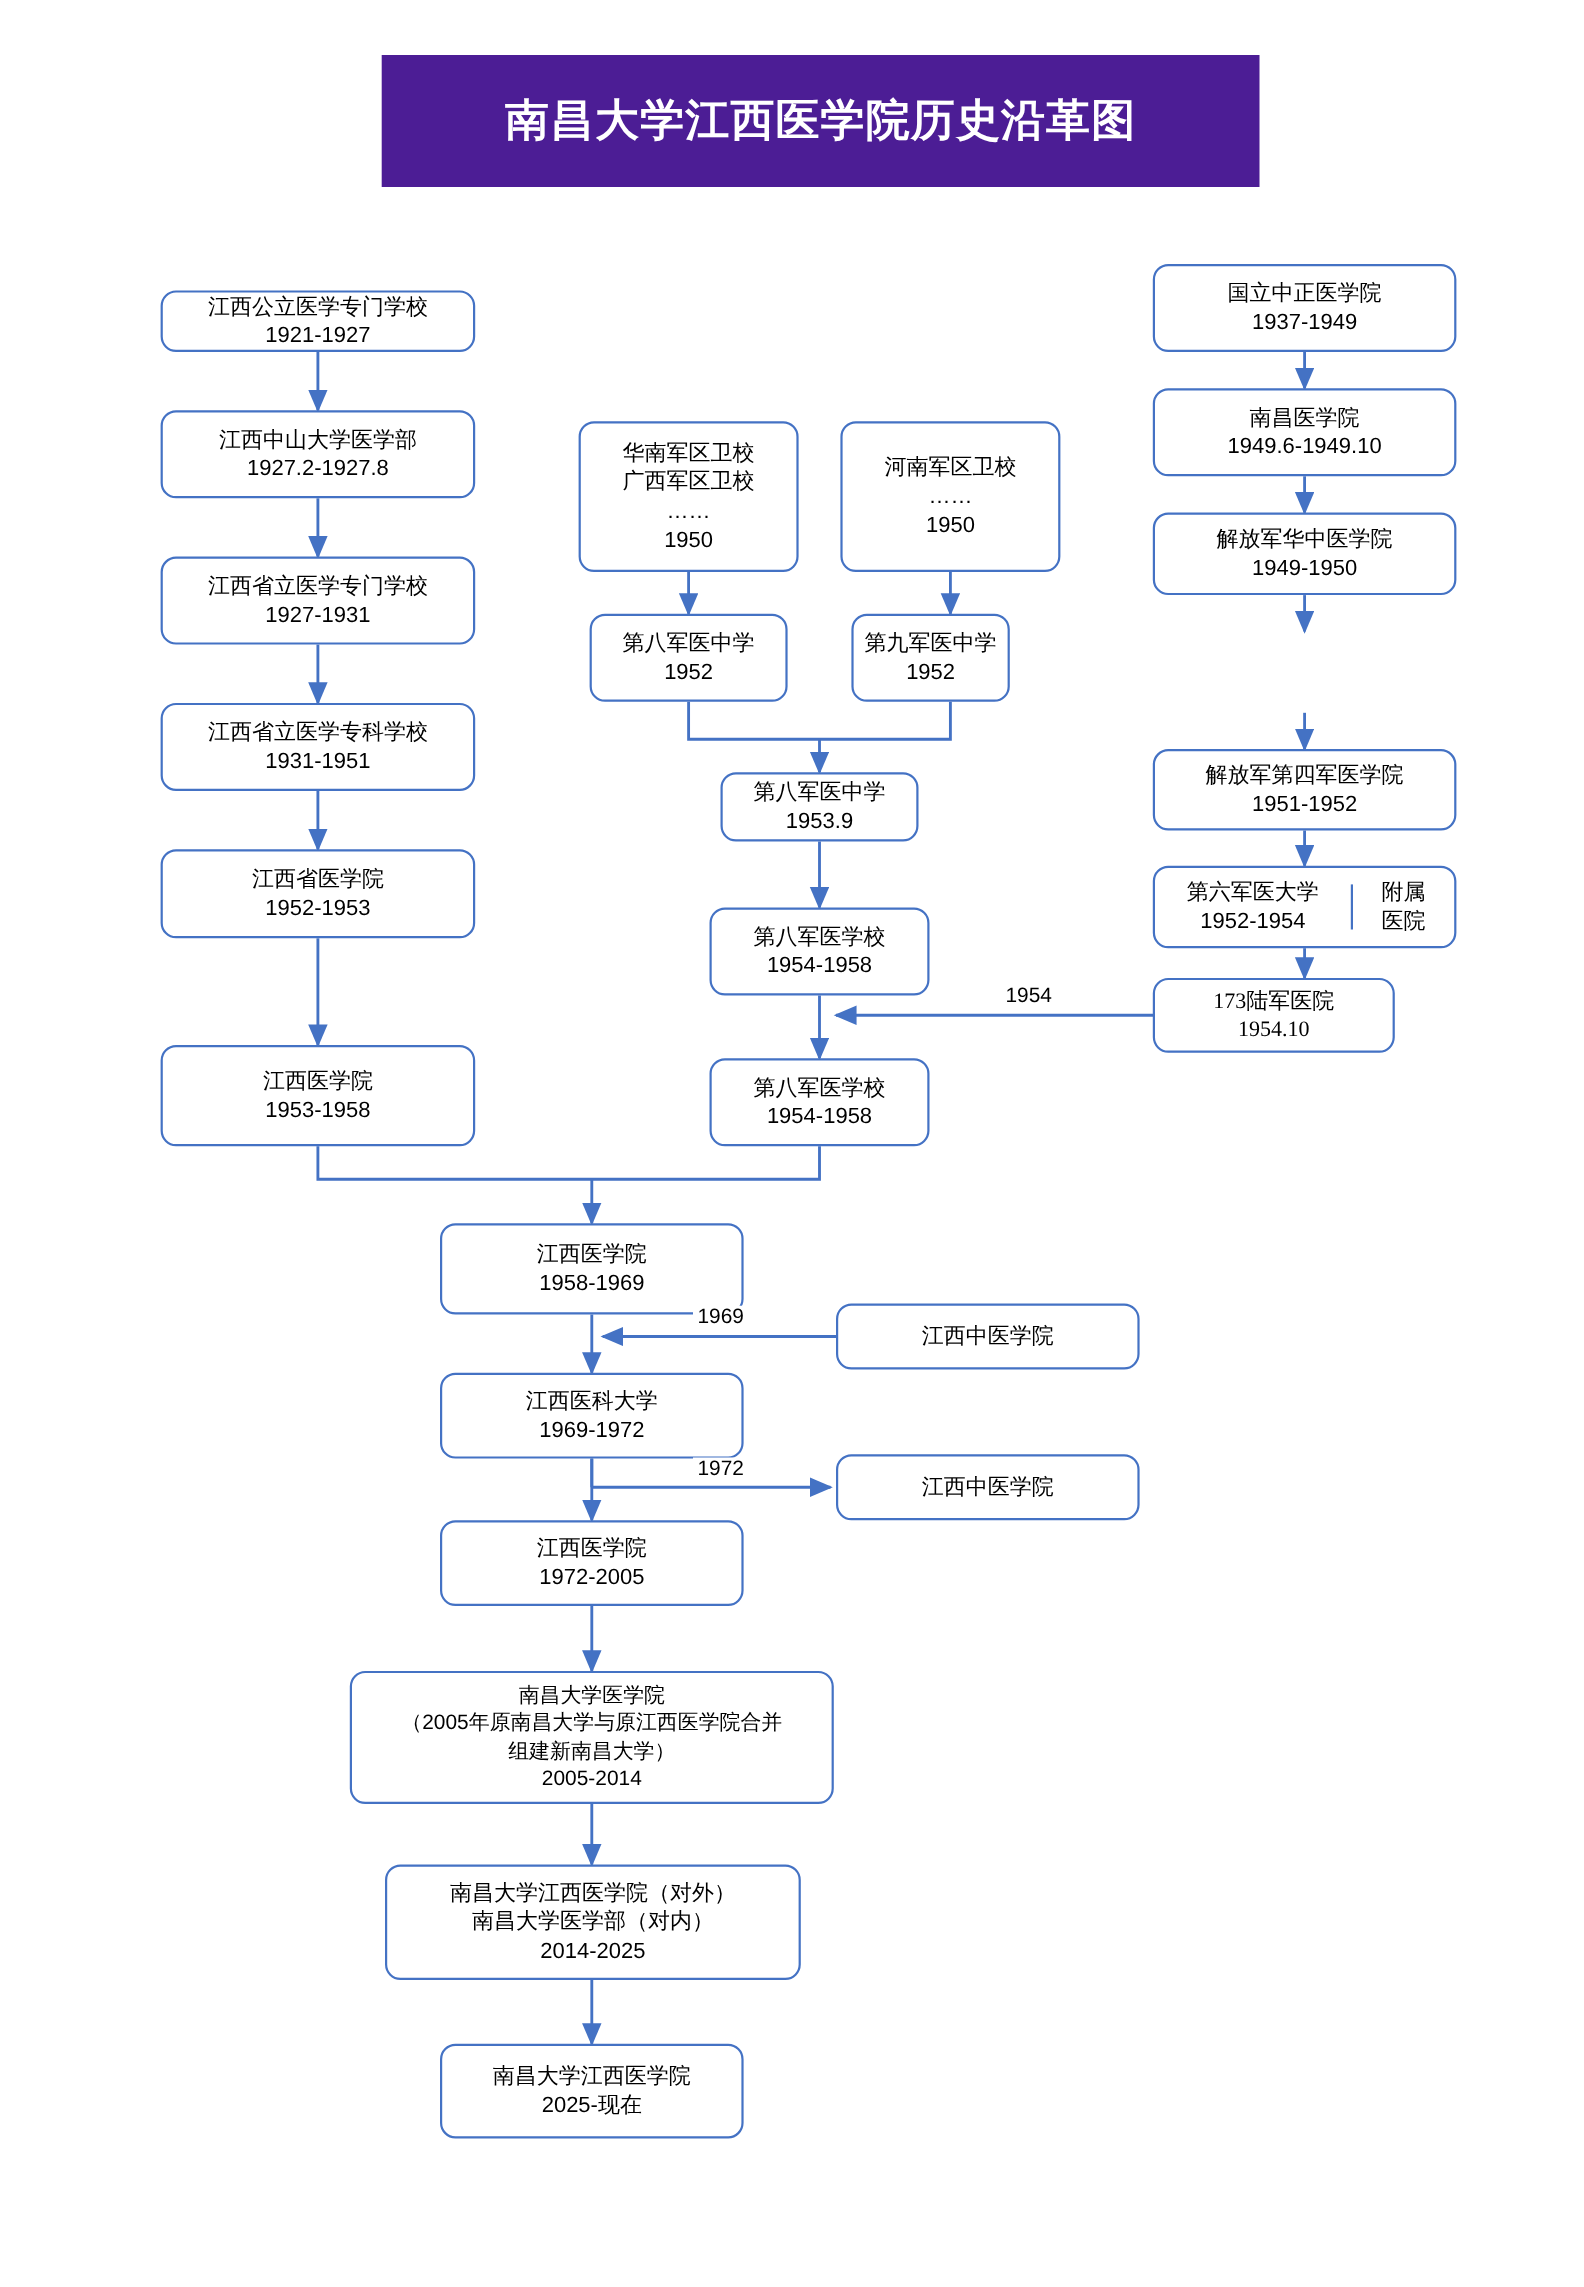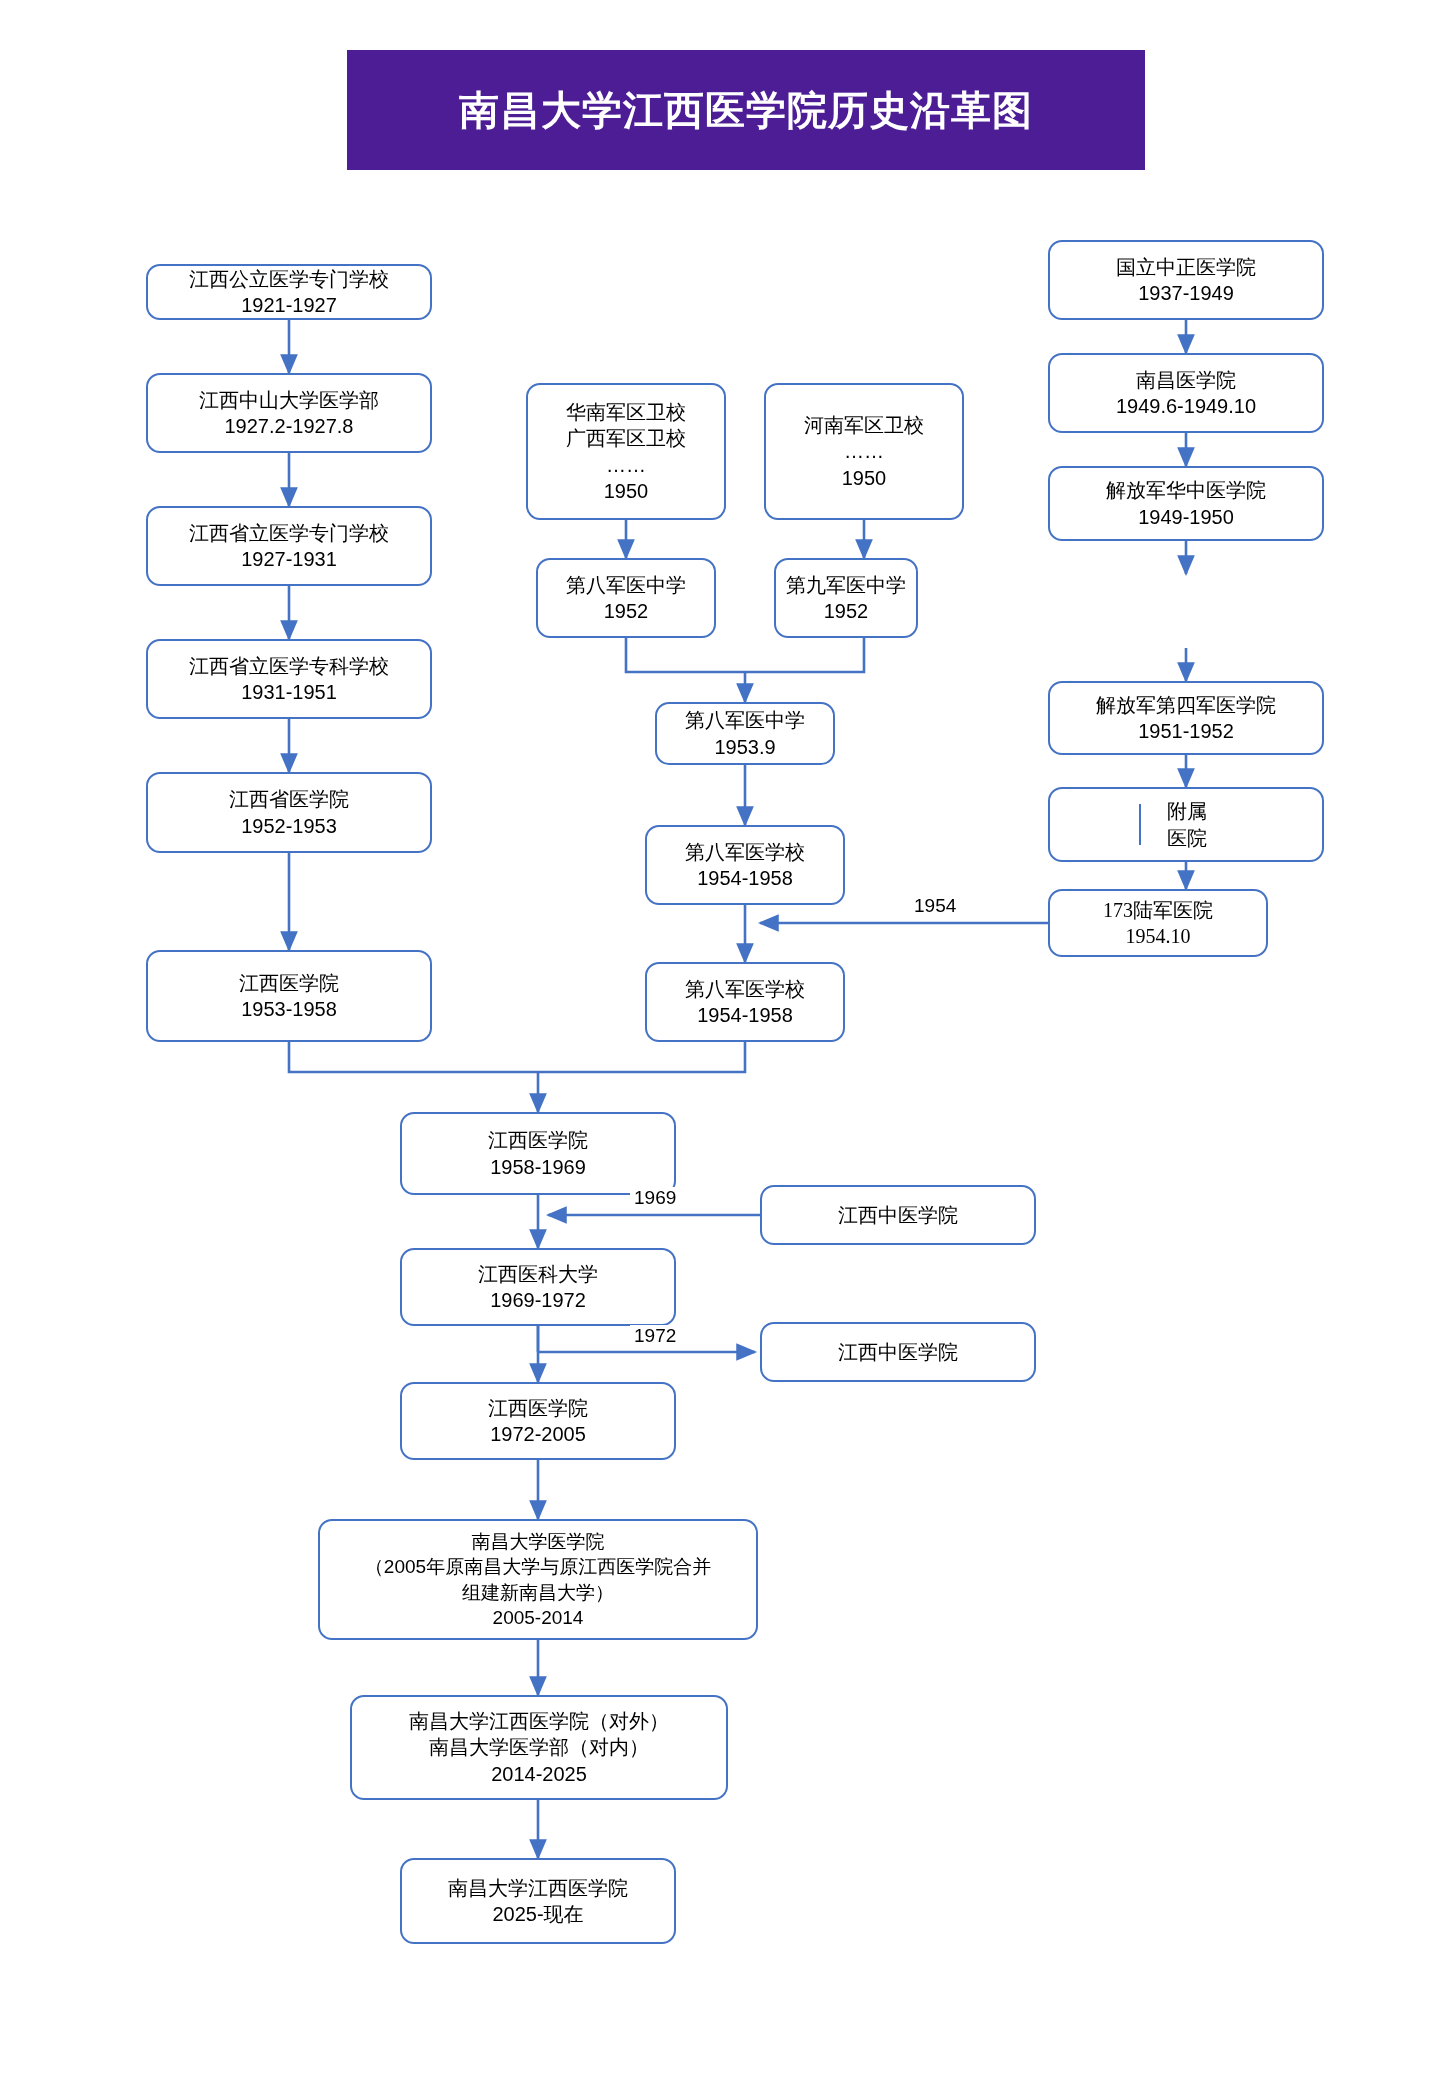--- a/index.html
+++ b/index.html
@@ -226,20 +226,24 @@
     <span class="ln">1949-1950</span>
   </div>
 
 
   <div class="node" style="left:1048px;top:681px;width:276px;height:74px;">
     <span class="ln">解放军第四军医学院</span>
     <span class="ln">1951-1952</span>
   </div>
 
   <div class="node split" style="left:1048px;top:787px;width:276px;height:75px;">
+    <div class="left-part">
+      <span class="ln">第六军医大学</span>
+      <span class="ln">1952-1954</span>
+    </div>
     <div class="divider"></div>
     <div class="right-part">
       <span class="ln">附属</span>
       <span class="ln">医院</span>
     </div>
   </div>
 
   <div class="node" style="left:1048px;top:889px;width:220px;height:68px;font-family:Liberation Serif, serif;">
     <span class="ln">173陆军医院</span>
     <span class="ln">1954.10</span>

